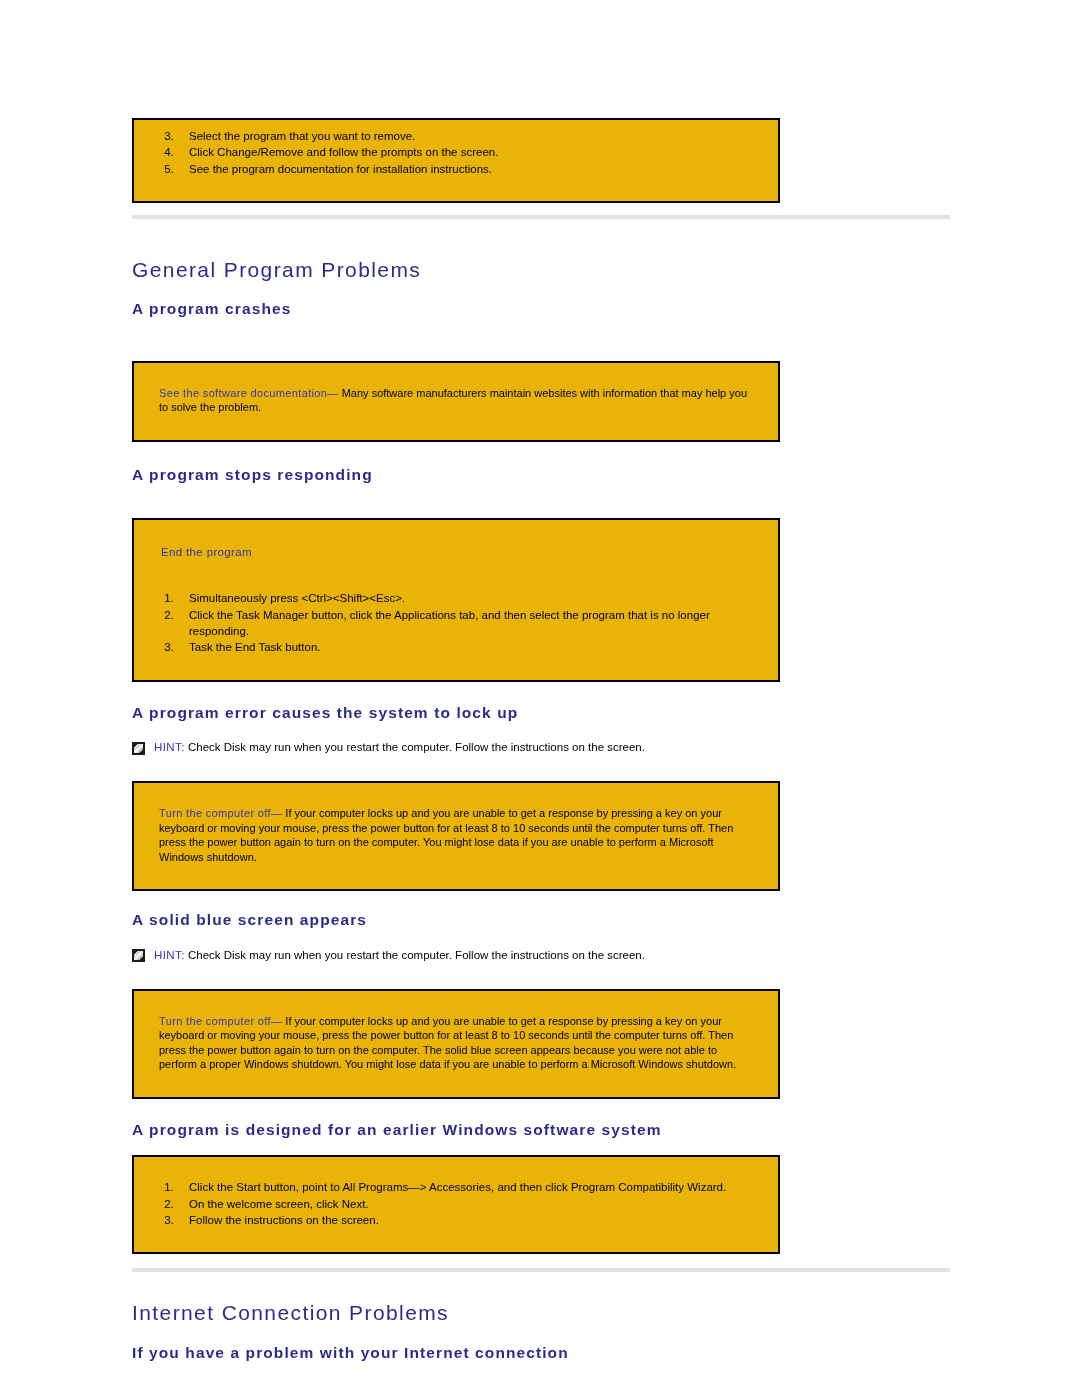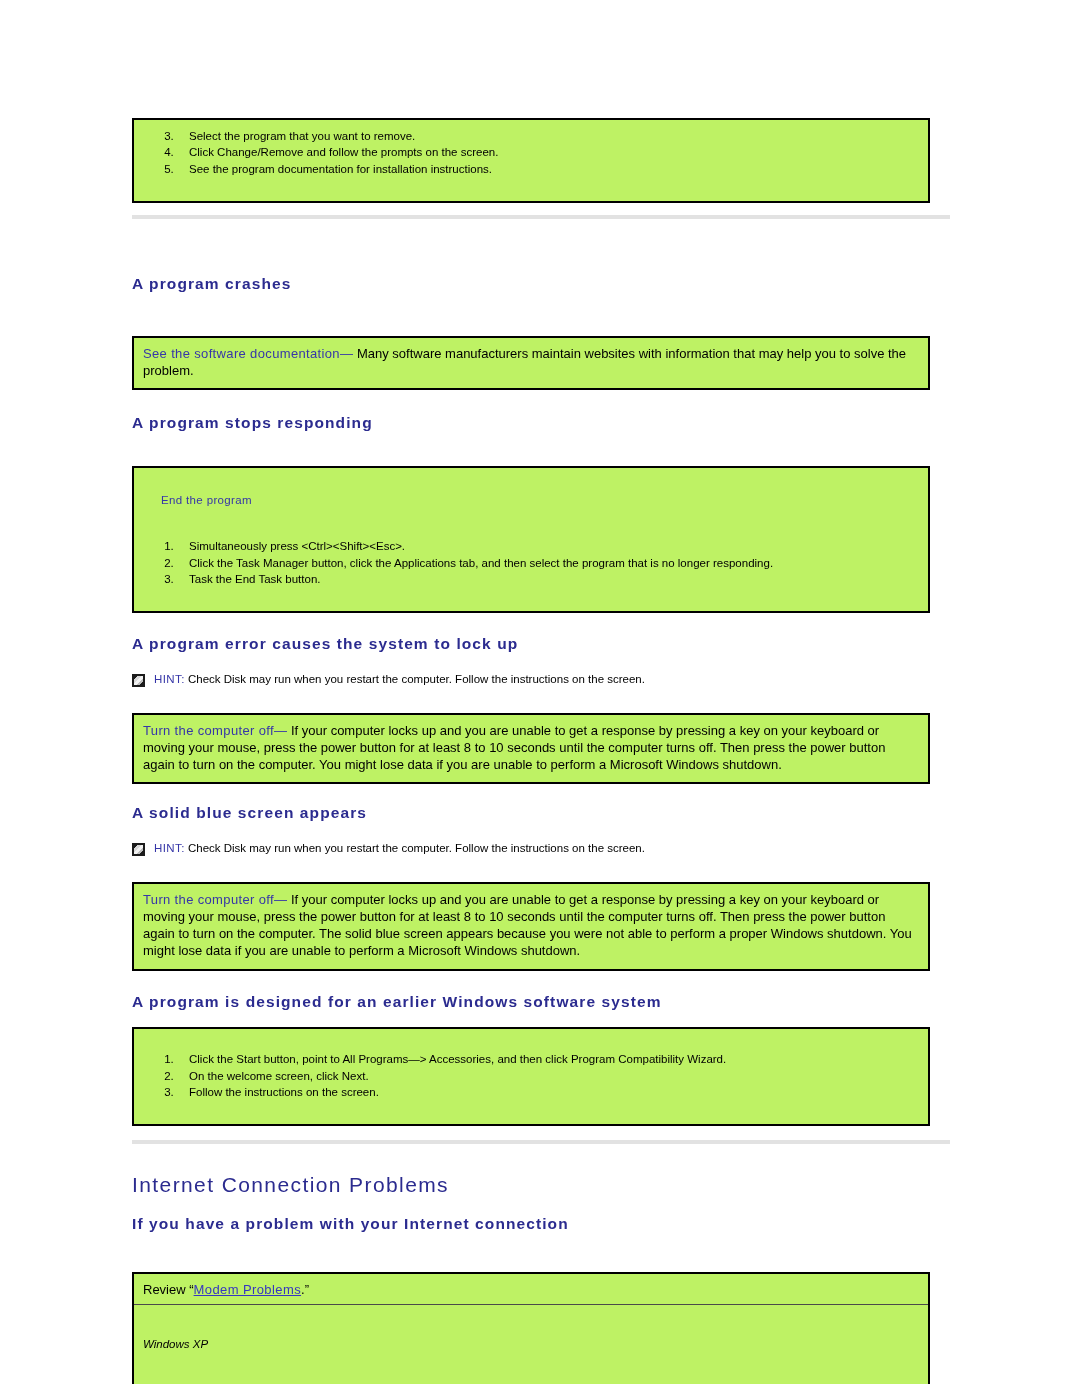--- a/index.html
+++ b/index.html
@@ -27,22 +27,22 @@
     position: absolute;
     left: 132px;
     top: 118px;
     width: 731px;
   }
 
   
   .box {
     border: 2px solid #000000;
     box-sizing: border-box;
-    width: 798px;
-    background: #bef264;
+    width: 648px;
+    background: #eab308;
     padding: 7px 9px 9px 9px;
   }
   .box.tall  { padding: 8px 9px 24px 9px; }
   .box.openbottom { border-bottom: none; }
 
   
   hr.sep {
     border: none;
     border-top: 4px solid #e2e2e2;
     margin: 0;
@@ -63,24 +63,24 @@
     color: #2b2b8f;
     font-size: 15.5px;
     font-weight: bold;
     letter-spacing: 1.1px;
     margin: 0;
     line-height: 1.2;
   }
 
   
   .para {
-    font-size: 13px;
+    font-size: 11px;
     line-height: 1.32;
     color: #000000;
-    margin: 0;
+    margin: 16px;
   }
   .runin {
     color: #3636a8;
     letter-spacing: .35px;
   }
   .boxtitle {
     color: #3636a8;
     font-size: 11.5px;
     letter-spacing: .35px;
     margin: 18px;
@@ -168,20 +168,21 @@
         <li>Select the program that you want to remove.</li>
         <li>Click Change/Remove and follow the prompts on the screen.</li>
         <li>See the program documentation for installation instructions.</li>
       </ol>
     </div>
 
     <div class="sp-12"></div>
     <hr class="sep">
     <div class="sp-38"></div>
 
+    <h1 class="h-major">General Program Problems</h1>
 
     <div class="sp-18"></div>
 
     <h2 class="h-minor">A program crashes</h2>
 
     <div class="sp-42"></div>
 
     <div class="box">
       <p class="para"><span class="runin">See the software documentation</span><span class="runin">—</span><span> Many software manufacturers maintain websites with information that may help you to solve the problem.</span></p>
     </div>

